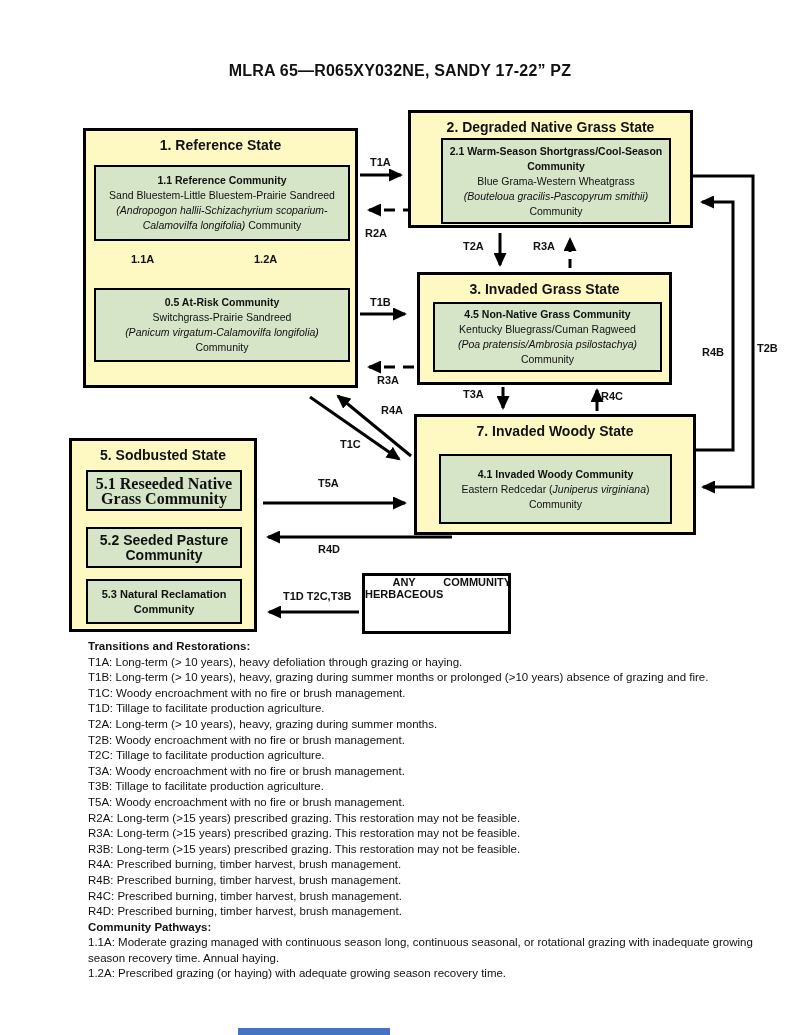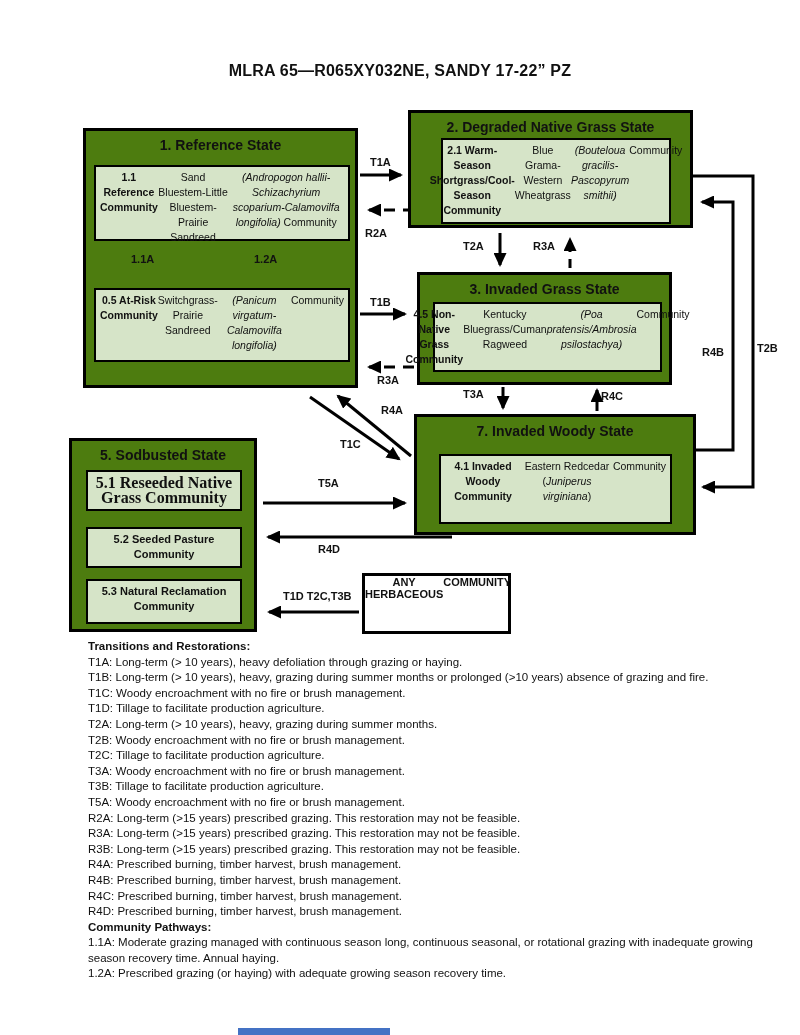--- a/index.html
+++ b/index.html
@@ -1,21 +1,21 @@
 <!DOCTYPE html>
 <html style="--community-fill: #d6e4c8; --line: #000000; --footer-bar: #4472c4;"><head>
 <meta charset="utf-8">
 <style>
   html,body{margin:0;padding:0;background:#ffffff;}
   body{width:800px;height:1035px;position:relative;font-family:"Liberation Sans",sans-serif;color:#111;}
   .page-title{position:absolute;left:0;top:62px;width:800px;text-align:center;font-size:16px;font-weight:bold;letter-spacing:.2px;}
-  .state-box{position:absolute;border:3px solid #000;background:#4d7c0f;box-sizing:border-box;}
+  .state-box{position:absolute;border:3px solid #000;background:#fef9c3;box-sizing:border-box;}
   .state-title{font-weight:bold;font-size:14px;text-align:center;margin-top:6px;}
   .community{position:absolute;border:2px solid #000;background:var(--community-fill,#d6e4c8);box-sizing:border-box;
-             display:flex;flex-direction:row;justify-content:center;text-align:center;
+             display:flex;flex-direction:column;justify-content:center;text-align:center;
              font-size:10.5px;line-height:15px;padding:3px 4px;}
   .ctitle{font-weight:bold;}
   .lat{font-style:italic;}
   .alabel{position:absolute;font-weight:bold;font-size:11px;white-space:nowrap;}
   .herb-box{position:absolute;left:362px;top:573px;width:149px;height:61px;border:3px solid #000;box-sizing:border-box;
             display:flex;flex-direction:row;justify-content:space-evenly;text-align:center;font-weight:bold;font-size:11px;}
   .legend{position:absolute;left:88px;top:639px;width:672px;font-size:11.5px;line-height:15.6px;}
   .legend .hdr{font-weight:bold;}
   svg.arrows{position:absolute;left:0;top:0;pointer-events:none;}
   .footer-bar{position:absolute;left:238px;top:1028px;width:152px;height:7px;background:var(--footer-bar,#4472c4);}
@@ -94,21 +94,21 @@
     <div class="community" style="left:22px;top:37px;width:233px;height:70px;">
       <div class="ctitle">4.1 Invaded Woody Community</div>
       <div><span>Eastern Redcedar (</span><span class="lat">Juniperus virginiana</span><span>)</span></div>
       <div>Community</div>
     </div>
   </div>
 
   <div class="state-box" style="left:69px;top:438px;width:188px;height:194px;">
     <div class="state-title">5. Sodbusted State</div>
     <div class="community ctitle" style="left:14px;top:29px;width:156px;height:41px;font-size:16px;font-family:Liberation Serif, serif;">5.1 Reseeded Native Grass Community</div>
-    <div class="community ctitle" style="left:14px;top:86px;width:156px;height:41px;font-size:11px;">5.2 Seeded Pasture Community</div>
+    <div class="community ctitle" style="left:14px;top:86px;width:156px;height:41px;font-size:14px;">5.2 Seeded Pasture Community</div>
     <div class="community ctitle" style="left:14px;top:138px;width:156px;height:45px;font-size:11px;">5.3 Natural Reclamation Community</div>
   </div>
 
   <div class="herb-box">
     <div>ANY HERBACEOUS</div>
     <div>COMMUNITY</div>
   </div>
 
   <div class="alabel" style="left:370px;top:156px;">T1A</div>
   <div class="alabel" style="left:365px;top:227px;">R2A</div>

